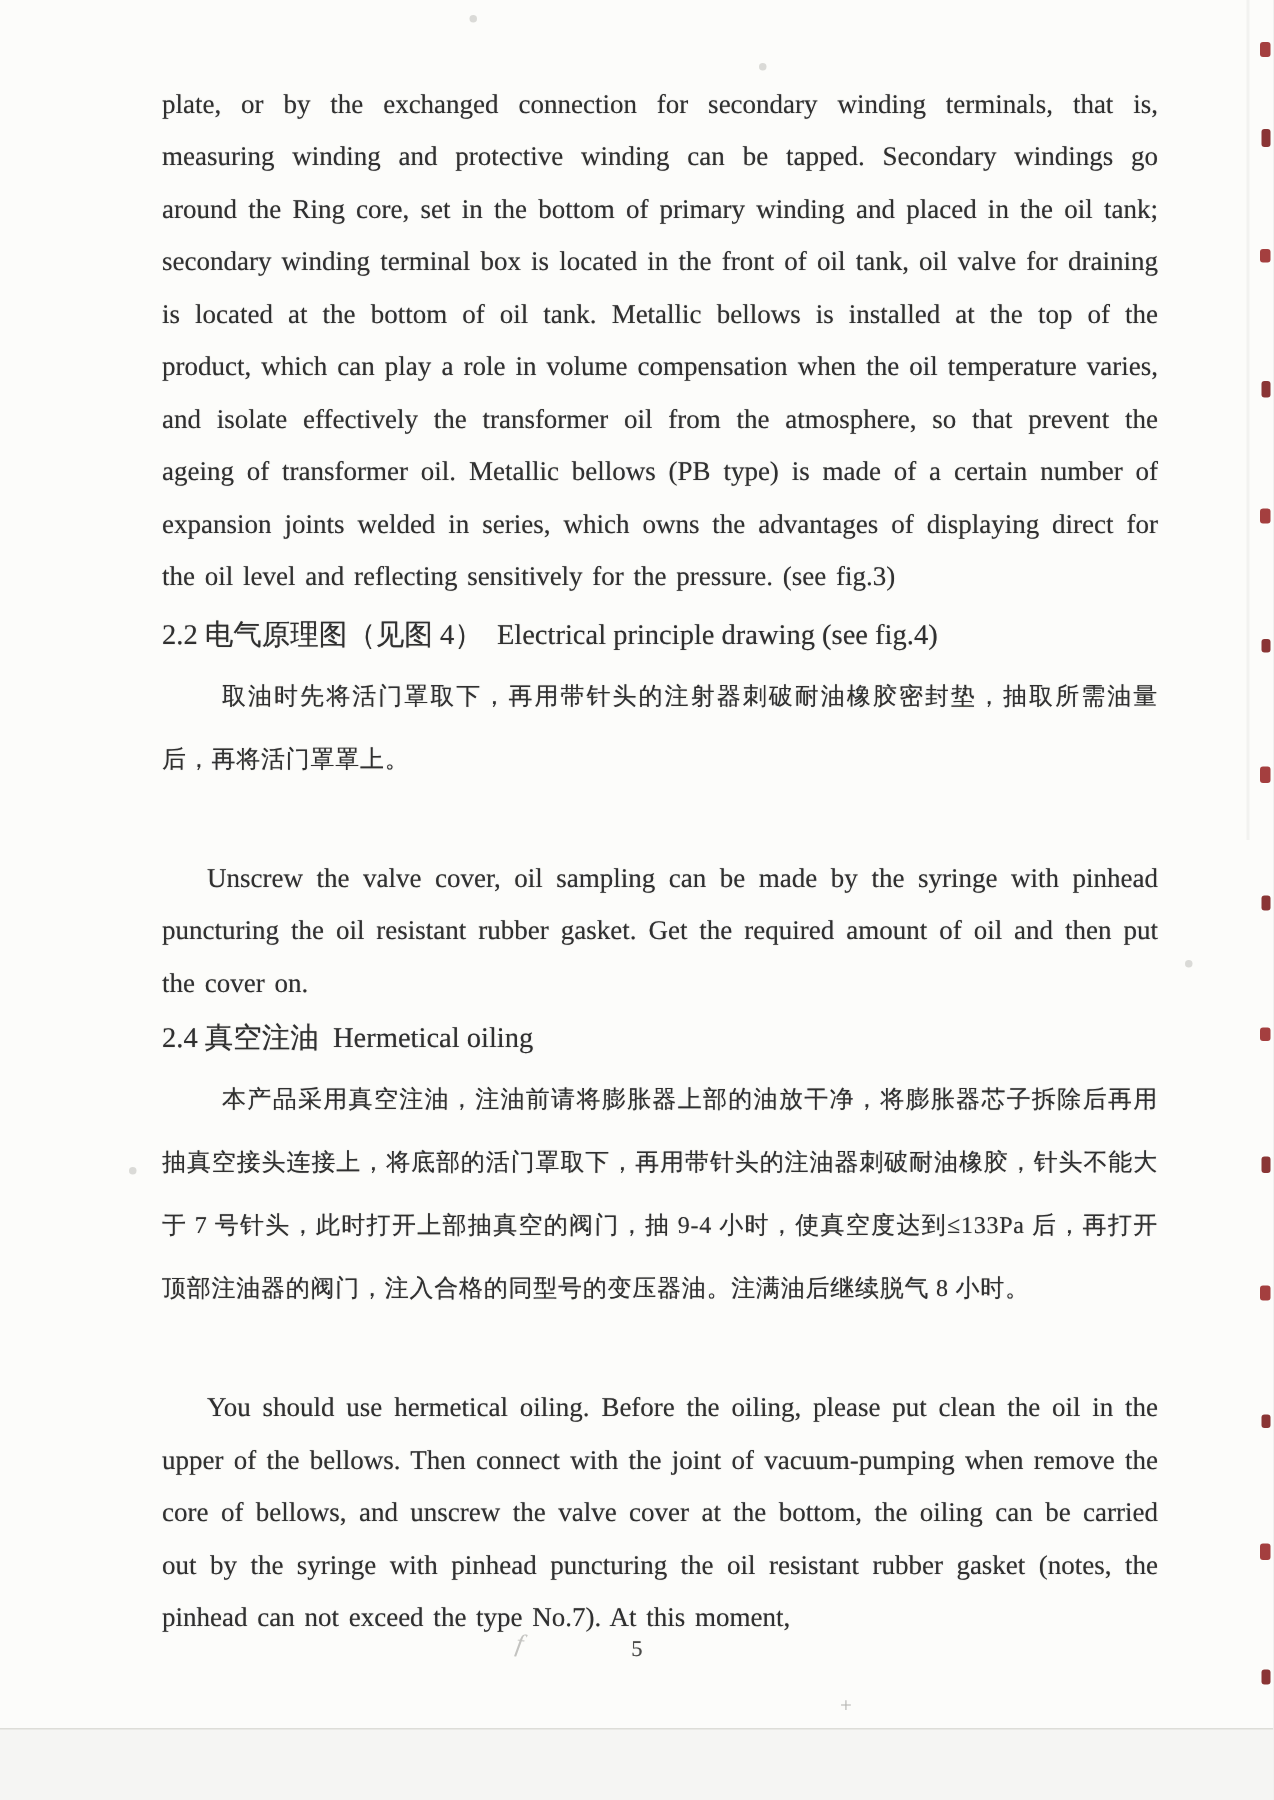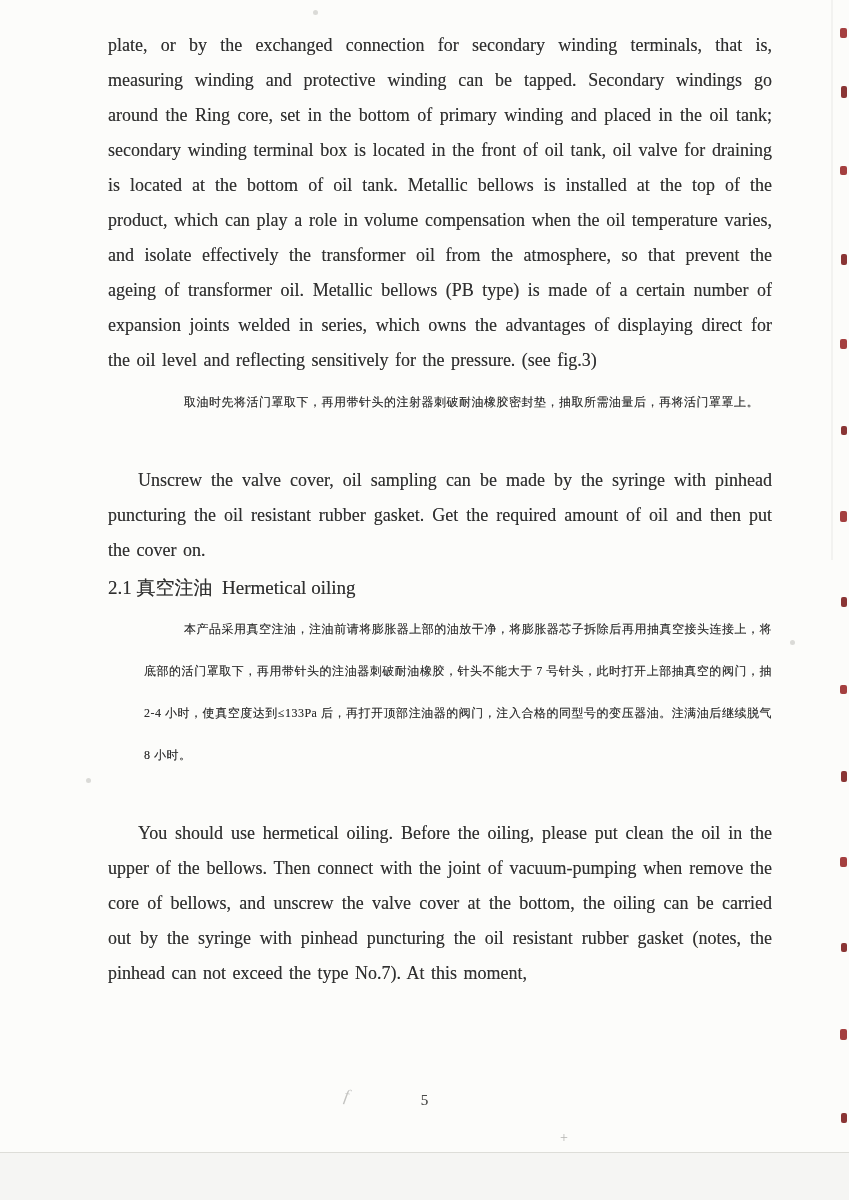--- a/index.html
+++ b/index.html
@@ -10,46 +10,45 @@
     margin: 0 auto;
     background: #fcfcfa;
     overflow: hidden;
     font-family: "Liberation Serif", "DejaVu Serif", serif;
     color: #303030;
   }
   
   .textblock {
     position: absolute;
     left: 108px;
-    top: 28px;
+    top: 52px;
     width: 664px;
     text-shadow: 0 0 0.6px rgba(50,50,50,0.55);
   }
   .para { margin: 0; }
   .en {
     font-size: 18px;
     line-height: 35px;
     text-align: justify;
     word-spacing: 2px;
   }
   .en.first { margin-bottom: 3px; }
   .en.indent { text-indent: 30px; margin-top: 40px; }
   .heading {
     font-size: 19px;
     line-height: 38px;
     white-space: pre-wrap;
     margin: 1px 0;
   }
   .zh {
-    font-size: 12px;
+    font-size: 16px;
     line-height: 42px;
     text-align: justify;
     text-indent: 40px;
     letter-spacing: 0.5px;
-    margin-left: 36px;
   }
   .footer-num {
     position: absolute;
     left: 0;
     top: 1092px;
     width: 100%;
     text-align: center;
     font-size: 15px;
     color: #4a4a48;
     text-shadow: 0 0 0.5px rgba(70,70,70,0.5);
@@ -106,29 +105,30 @@
 </head>
 <body>
 
 <div class="page">
 
   <div class="fold-line"></div>
 
   <div class="textblock">
     <p class="para en first">plate, or by the exchanged connection for secondary winding terminals, that is, measuring winding and protective winding can be tapped. Secondary windings go around the Ring core, set in the bottom of primary winding and placed in the oil tank; secondary winding terminal box is located in the front of oil tank, oil valve for draining is located at the bottom of oil tank. Metallic bellows is installed at the top of the product, which can play a role in volume compensation when the oil temperature varies, and isolate effectively the transformer oil from the atmosphere, so that prevent the ageing of transformer oil. Metallic bellows (PB type) is made of a certain number of expansion joints welded in series, which owns the advantages of displaying direct for the oil level and reflecting sensitively for the pressure. (see fig.3)</p>
 
+    <p class="para heading">2.2 电气原理图（见图 4）  Electrical principle drawing (see fig.4)</p>
 
 
     <p class="para zh">取油时先将活门罩取下，再用带针头的注射器刺破耐油橡胶密封垫，抽取所需油量后，再将活门罩罩上。</p>
 
     <p class="para en indent">Unscrew the valve cover, oil sampling can be made by the syringe with pinhead puncturing the oil resistant rubber gasket. Get the required amount of oil and then put the cover on.</p>
 
-    <p class="para heading">2.1 真空注油  Hermetical oiling</p>
+    <p class="para heading">2.4 真空注油  Hermetical oiling</p>
 
-    <p class="para zh">本产品采用真空注油，注油前请将膨胀器上部的油放干净，将膨胀器芯子拆除后再用抽真空接头连接上，将底部的活门罩取下，再用带针头的注油器刺破耐油橡胶，针头不能大于 7 号针头，此时打开上部抽真空的阀门，抽 2-4 小时，使真空度达到≤133Pa 后，再打开顶部注油器的阀门，注入合格的同型号的变压器油。注满油后继续脱气 8 小时。</p>
+    <p class="para zh">本产品采用真空注油，注油前请将膨胀器上部的油放干净，将膨胀器芯子拆除后再用抽真空接头连接上，将底部的活门罩取下，再用带针头的注油器刺破耐油橡胶，针头不能大于 7 号针头，此时打开上部抽真空的阀门，抽 9-4 小时，使真空度达到≤133Pa 后，再打开顶部注油器的阀门，注入合格的同型号的变压器油。注满油后继续脱气 8 小时。</p>
 
     <p class="para en indent">You should use hermetical oiling. Before the oiling, please put clean the oil in the upper of the bellows. Then connect with the joint of vacuum-pumping when remove the core of bellows, and unscrew the valve cover at the bottom, the oiling can be carried out by the syringe with pinhead puncturing the oil resistant rubber gasket (notes, the pinhead can not exceed the type No.7). At this moment,</p>
   </div>
 
   <div class="footer-num">5</div>
 
   <div class="pencil-f">f</div>
 
   <div class="plus-mark">+</div>
 

